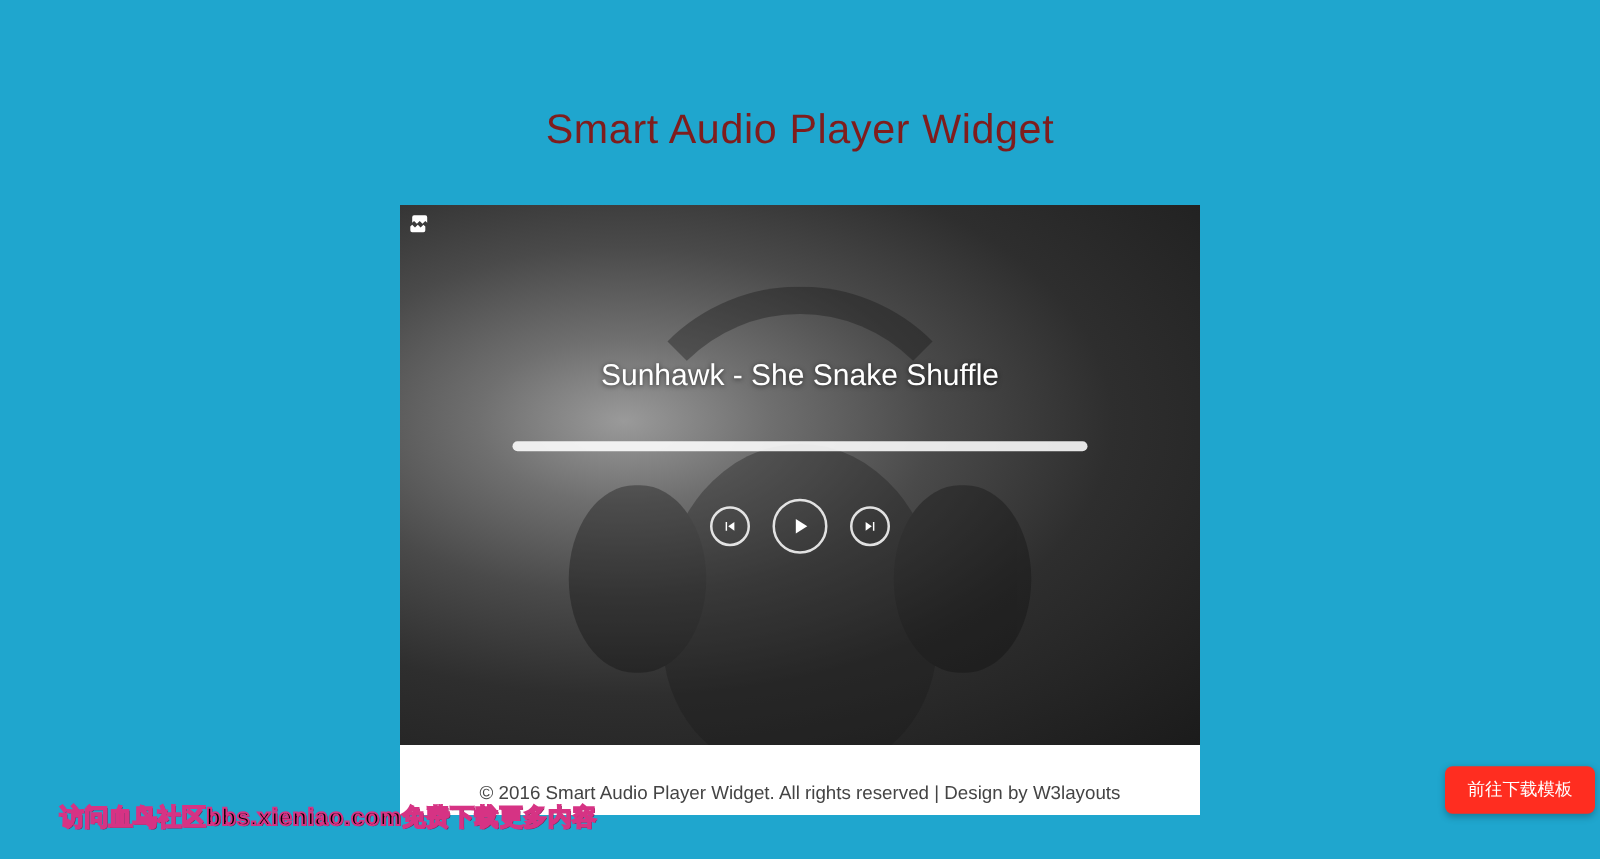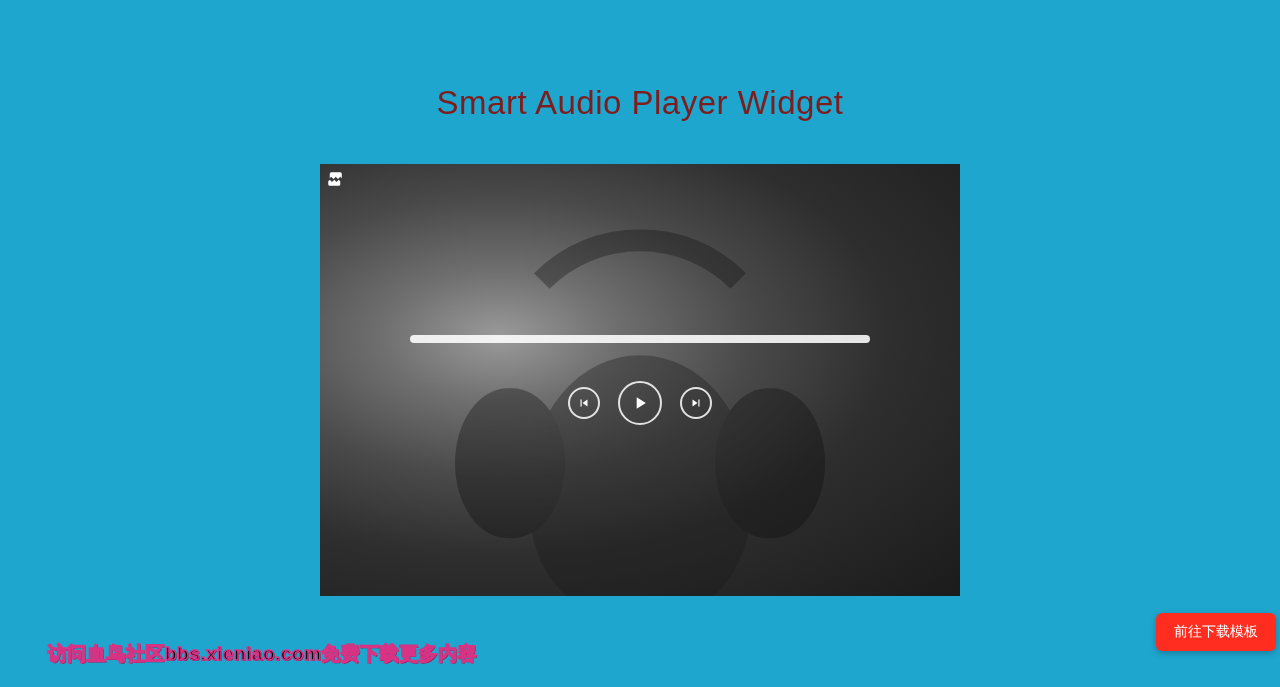--- a/index.html
+++ b/index.html
@@ -163,20 +163,21 @@
           <path d="M21 5v6l-2-2-3 3-3-3-3 3-3-3-2 2V5a2 2 0 0 1 2-2h12a2 2 0 0 1 2 2zM3 19v-4l2-2 3 3 3-3 3 3 3-3 2 2v4a2 2 0 0 1-2 2H5a2 2 0 0 1-2-2z"></path>
         </svg>
     </span>
     <div class="silhouette">
       <div class="band"></div>
         <div class="head"></div>
         <div class="cup-l"></div>
         <div class="cup-r"></div>
     </div>
     <div class="overlay">
+      <div class="track-title">Sunhawk - She Snake Shuffle</div>
       <div class="progress"></div>
       <div class="controls">
         <button class="ctrl-btn ctrl-small" aria-label="previous">
           <span>
             <svg width="14" height="14" viewBox="0 0 24 24" fill="currentColor">
                 <path d="M6 6h2v12H6V6zm3.5 6l8.5 6V6l-8.5 6z"></path>
               </svg>
           </span>
         </button>
         <button class="ctrl-btn ctrl-large" aria-label="play">
@@ -189,17 +190,20 @@
         <button class="ctrl-btn ctrl-small" aria-label="next">
           <span>
             <svg width="14" height="14" viewBox="0 0 24 24" fill="currentColor">
                 <path d="M16 6h2v12h-2V6zM6 18l8.5-6L6 6v12z"></path>
               </svg>
           </span>
         </button>
       </div>
     </div>
   </div>
+  <div class="footer">
+    <span>© 2016 Smart Audio Player Widget. All rights reserved | Design by </span><a href="#">W3layouts</a>
+  </div>
 </div>
 
 <button class="download-btn">前往下载模板</button>
 
 <div class="watermark">访问血鸟社区bbs.xieniao.com免费下载更多内容</div>
 
 </body></html>

